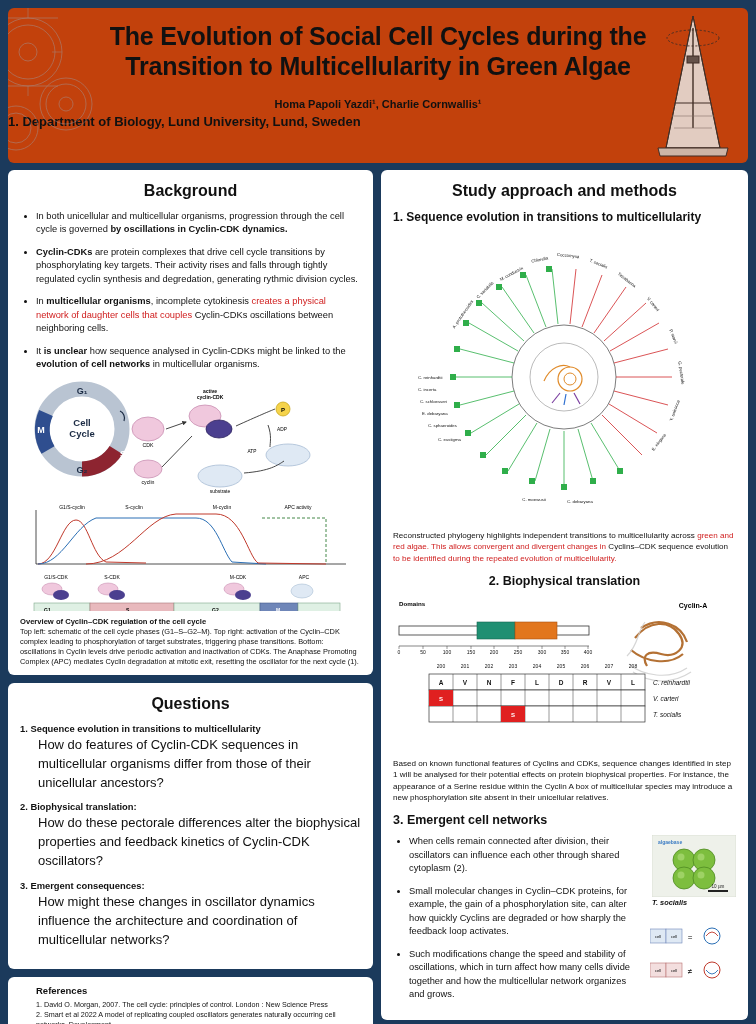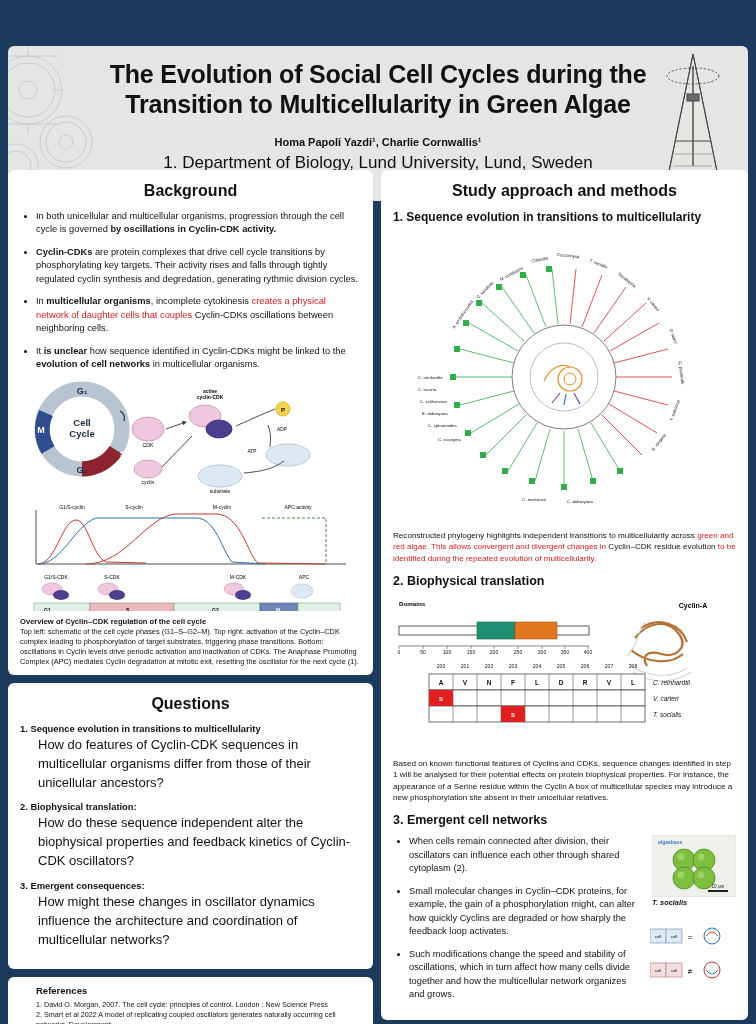--- a/index.html
+++ b/index.html
@@ -4,30 +4,30 @@
 <style>
   html,body{margin:0;padding:0;}
   body{
     width:756px;height:1024px;
     background:#1b3a5c;
     font-family:"Liberation Sans",sans-serif;
     color:#111;
     overflow:hidden;
   }
   .poster{position:relative;width:756px;height:1024px;box-sizing:border-box;padding:8px;}
-  .panel{background:#e5e5e5;border-radius:6px;box-sizing:border-box;margin-top:38px;}
+  .panel{background:#c2410c;border-radius:6px;box-sizing:border-box;}
   
   .header{position:absolute;left:8px;top:8px;width:740px;height:155px;overflow:hidden;}
   .header-inner{position:relative;width:100%;height:100%;}
   .title{
     text-align:center;font-size:25px;font-weight:bold;line-height:1.18;
     padding:14px 96px 0 96px;color:#111;letter-spacing:-0.2px;
   }
   .authors{text-align:center;font-size:11px;font-weight:bold;margin-top:16px;line-height:1.45;}
-  .affil{text-align:center;font-size:17px;font-weight:normal;line-height:1.45;}
+  .affil{font-size:13px;font-weight:bold;line-height:1.45;}
   .header-art-left{position:absolute;left:0;top:0;width:92px;height:155px;opacity:.5;}
   .header-art-right{position:absolute;right:0;top:0;width:110px;height:155px;opacity:.85;}
   
   .col-left{position:absolute;left:8px;top:170px;width:365px;}
   .col-right{position:absolute;left:381px;top:170px;width:367px;}
   .sect{background:#fff;border-radius:6px;box-sizing:border-box;padding:10px 12px;margin-bottom:8px;}
   h2.sect-title{font-size:16px;text-align:center;margin:2px 0 10px 0;font-weight:bold;}
   h3.sub{font-size:12px;font-weight:bold;margin:4px 0 8px 0;}
   ul.bul{margin:0;padding-left:16px;}
   ul.bul li{font-size:9.3px;line-height:1.45;margin-bottom:9px;text-align:left;}
@@ -93,30 +93,30 @@
       <div class="affil">1. Department of Biology, Lund University, Lund, Sweden</div>
     </div>
   </div>
 
   <div class="col-left">
 
     <div class="sect" style="padding-bottom:8px;">
       <h2 class="sect-title">Background</h2>
       <ul class="bul">
         <li>
-          <span>In both unicellular and multicellular organisms, progression through the cell cycle is governed </span><b>by oscillations in Cyclin-CDK activity.</b>
+          <span>In both unicellular and multicellular organisms, progression through the cell cycle is governed </span><b>by oscillations in Cyclin-CDK dynamics.</b>
         </li>
         <li>
           <b>Cyclin-CDKs</b><span> are protein complexes that drive cell cycle transitions by phosphorylating key targets. Their activity rises and falls through tightly regulated cyclin synthesis and degredation, generating rythmic division cycles.</span>
         </li>
         <li>
           <span>In </span><b>multicellular organisms</b><span>, incomplete cytokinesis </span><span class="red">creates a physical network of daughter cells that couples</span><span> Cyclin-CDKs oscillations between neighboring cells.</span>
         </li>
         <li>
-          <span>It </span><b>is unclear</b><span> how sequence identified in Cyclin-CDKs might be linked to the </span><b>evolution of cell networks</b><span> in multicellular organisms.</span>
+          <span>It </span><b>is unclear</b><span> how sequence analysed in Cyclin-CDKs might be linked to the </span><b>evolution of cell networks</b><span> in multicellular organisms.</span>
         </li>
       </ul>
 
       <div class="figwrap">
         <svg viewBox="0 0 341 230" width="341" height="230">
 
           <g>
             <circle cx="62" cy="48" r="40" fill="none" stroke="#b9c4d2" stroke-width="15"></circle>
             <path d="M62 8 A40 40 0 0 1 62 8" fill="none"></path>
 
@@ -214,21 +214,21 @@
     </div>
 
     <div class="sect" style="padding-bottom:20px;">
       <h2 class="sect-title">Questions</h2>
       <div class="q-item">
         <span>1. Sequence evolution in transitions to multicellularity</span>
         <div class="q-body">How do features of Cyclin-CDK sequences in multicellular organisms differ from those of their unicellular ancestors?</div>
       </div>
       <div class="q-item">
         <span>2. Biophysical translation:</span>
-        <div class="q-body">How do these sequence independent alter the biophysical properties and feedback kinetics of Cyclin-CDK oscillators?</div>
+        <div class="q-body">How do these pectorale differences alter the biophysical properties and feedback kinetics of Cyclin-CDK oscillators?</div>
       </div>
       <div class="q-item">
         <span>3. Emergent consequences:</span>
         <div class="q-body">How might these changes in oscillator dynamics influence the architecture and coordination of multicellular networks?</div>
       </div>
     </div>
 
     <div class="sect" style="padding:8px 28px;">
       <div class="refs">References</div>
       <div class="ref-line">1. David O. Morgan, 2007. The cell cycle: principles of control. London : New Science Press</div>
@@ -308,24 +308,24 @@
               <text x="112" y="34" transform="rotate(-70,112,34)" text-anchor="middle">Y. unicocca</text>
               <text x="96" y="66" transform="rotate(-52,96,66)" text-anchor="middle">E. elegans</text>
               <text x="-30" y="124" text-anchor="middle">C. moewusii</text>
               <text x="16" y="126" text-anchor="middle">C. debaryana</text>
             </g>
           </g>
         </svg>
       </div>
 
       <div class="note">
-        <span>Reconstructed phylogeny highlights independent transitions to multicellularity across </span><span class="red">green and red algae. This allows convergent and divergent changes in</span><span> Cyclin–CDK residue evolution </span><span class="red">to be identified during the repeated evolution of multicellularity.</span>
-      </div>
-
-      <h3 class="sub" style="margin-top:10px;font-size:12.5px;">2. Biophysical translation</h3>
+        <span>Reconstructed phylogeny highlights independent transitions to multicellularity across </span><span class="red">green and red algae. This allows convergent and divergent changes in</span><span> Cyclins–CDK sequence evolution </span><span class="red">to be identified during the repeated evolution of multicellularity.</span>
+      </div>
+
+      <h3 class="sub" style="margin-top:10px;font-size:12.5px;text-align:center;">2. Biophysical translation</h3>
 
       <div class="figwrap">
         <svg viewBox="0 0 343 160" width="343" height="160">
           <text x="6" y="10" font-size="6.2" font-weight="bold">Domains</text>
           <text x="300" y="12" font-size="7" font-weight="bold" text-anchor="middle">Cyclin-A</text>
 
           <g transform="translate(232,14)">
             <g stroke="#b06a2a" stroke-width="2.2" fill="none" opacity="0.95">
               <path d="M10 28 C24 10 44 10 54 24 C64 38 50 48 36 44 C22 40 16 46 22 56"></path>
               <path d="M16 18 C34 6 56 14 62 32"></path>
@@ -426,21 +426,21 @@
             </g>
             <text x="6" y="9" font-size="5" fill="#3b7cc4" font-weight="bold">algaebase</text>
             <rect x="56" y="55" width="20" height="2" fill="#222"></rect>
             <text x="66" y="53" font-size="4.6" text-anchor="middle" fill="#222">10 µm</text>
           </svg>
           <div style="font-size:7.4px;font-style:italic;font-weight:bold;margin-top:1px;">T. socialis</div>
         </div>
 
         <ul class="bul" style="padding-right:92px;">
           <li>When cells remain connected after division, their oscillators can influence each other through shared cytoplasm (2).</li>
-          <li>Small molecular changes in Cyclin–CDK proteins, for example, the gain of a phosphorylation might, can alter how quickly Cyclins are degraded or how sharply the feedback loop activates.</li>
+          <li>Small molecular changes in Cyclin–CDK proteins, for example, the gain of a phosphorylation site, can alter how quickly Cyclins are degraded or how sharply the feedback loop activates.</li>
           <li>Such modifications change the speed and stability of oscillations, which in turn affect how many cells divide together and how the multicellular network organizes and grows.</li>
         </ul>
 
         <div style="position:absolute;right:0;top:92px;width:86px;">
           <svg viewBox="0 0 86 72" width="86" height="72">
             <g>
               <rect x="0" y="2" width="16" height="14" fill="#dfe9f4" stroke="#6f86b8" stroke-width="0.6"></rect>
               <rect x="16" y="2" width="16" height="14" fill="#dfe9f4" stroke="#6f86b8" stroke-width="0.6"></rect>
               <text x="8" y="11" font-size="4" text-anchor="middle">cell</text>
               <text x="24" y="11" font-size="4" text-anchor="middle">cell</text>

